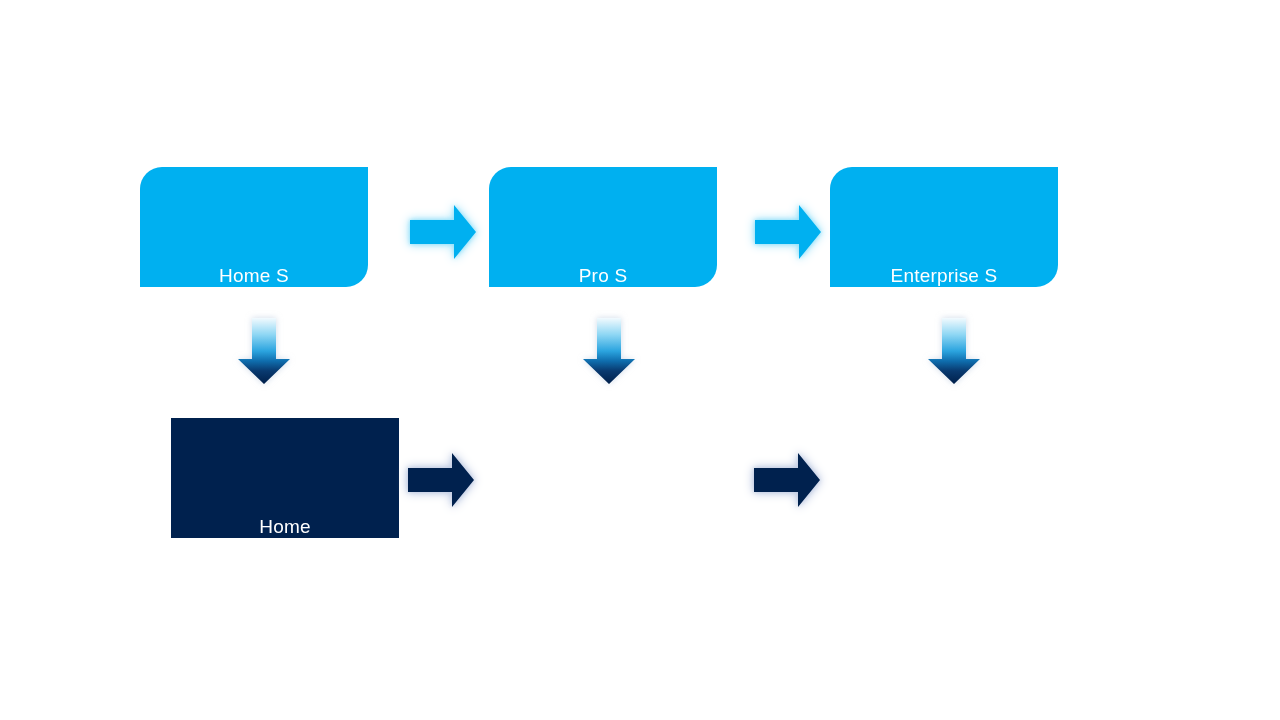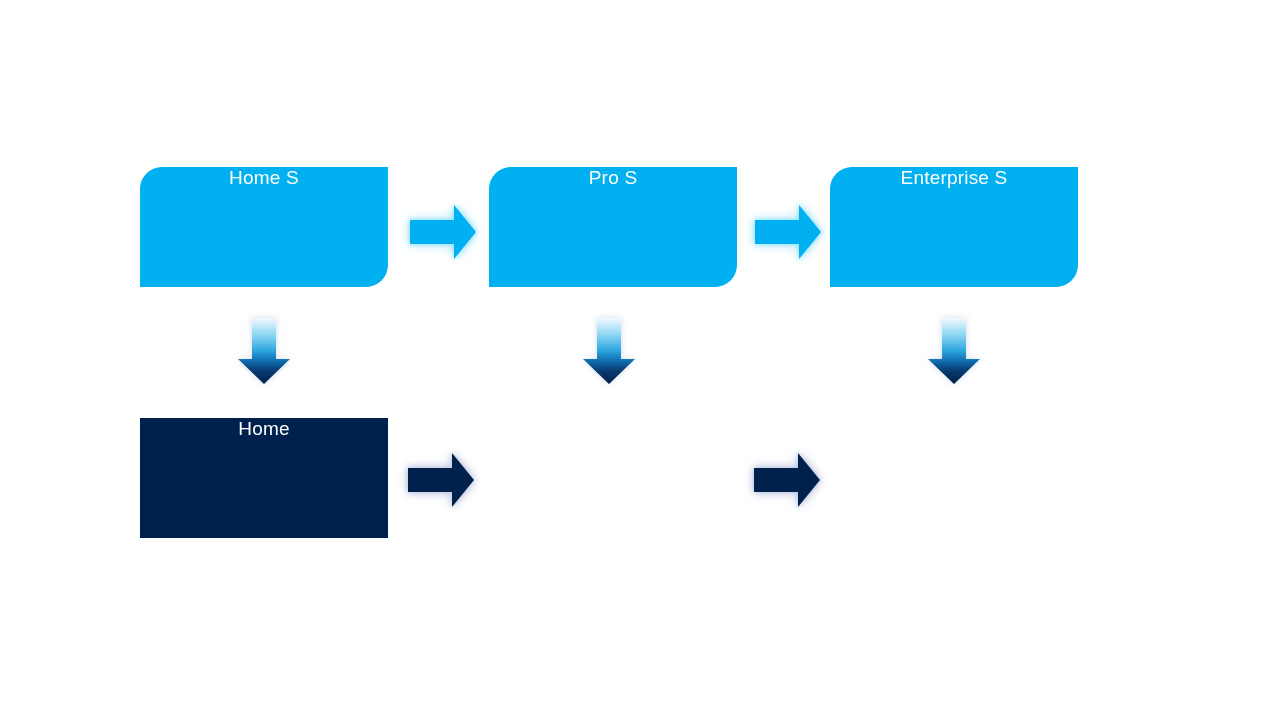--- a/index.html
+++ b/index.html
@@ -12,42 +12,43 @@
     width: 1280px;
     height: 720px;
     background: #ffffff;
     overflow: hidden;
     font-family: "Liberation Sans", "DejaVu Sans", sans-serif;
   }
 
   
   .node {
     position: absolute;
-    width: 248px;
+    width: 228px;
     height: 120px;
     display: flex;
-    align-items: flex-start;
+    align-items: flex-end;
     justify-content: center;
   }
   .node span {
     color: #ffffff;
     font-size: 19px;
     font-weight: 400;
     letter-spacing: 0.2px;
     text-align: center;
   }
   .node-top {
     top: 167px;
     background: #00B0F0;
     border-radius: 22px 0 22px 0; 
   }
   .node-bottom {
     top: 418px;
     background: #00214E;
     border-radius: 0;
+    margin-left: 31px;
   }
   .col1 { left: 140px; }
   .col2 { left: 489px; }
   .col3 { left: 830px; }
 
   
   svg.arrow { position: absolute; overflow: visible; }
 
   .arrow-right-top {
     top: 205px;

